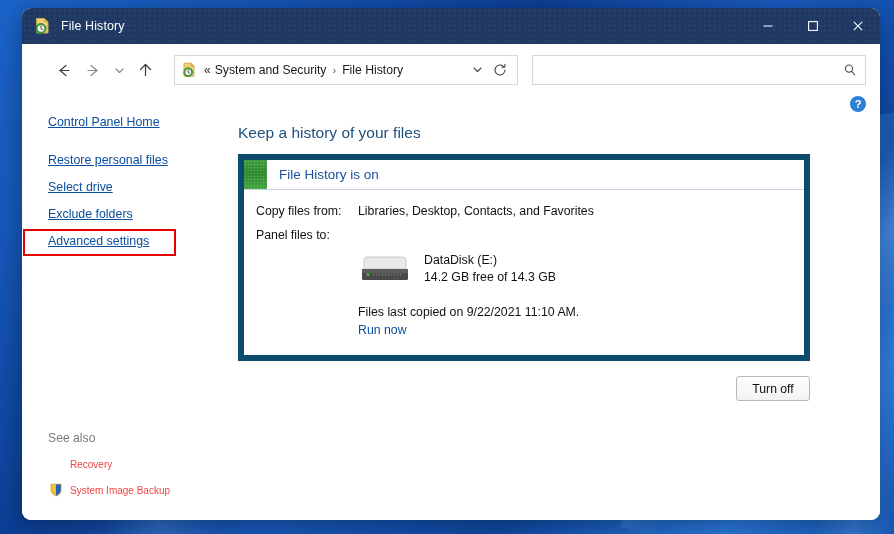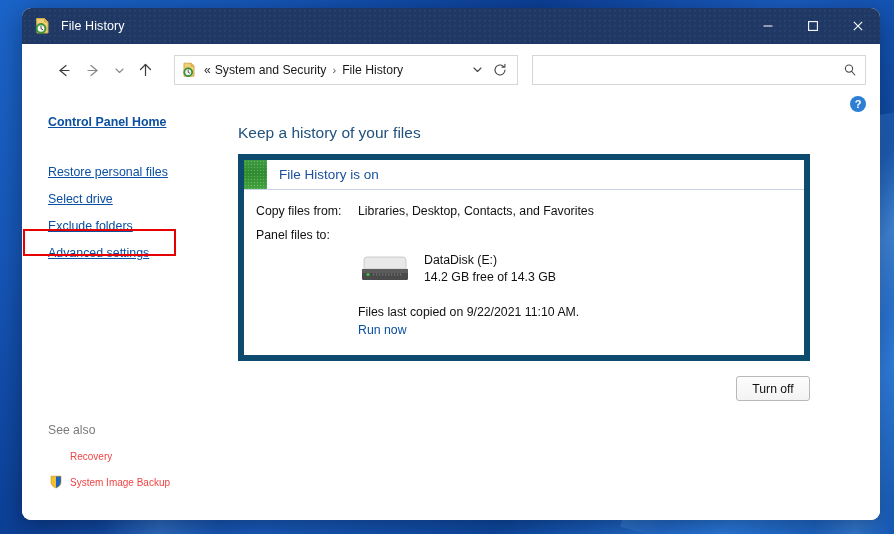--- a/index.html
+++ b/index.html
@@ -125,31 +125,31 @@
     padding: 16px 0 0 26px;
     position: relative;
   }
   .side-link {
     font-size: 12.4px;
     color: #0b4fa0;
     line-height: 16px;
     margin-bottom: 9px;
     display: inline-block;
   }
-  .side-link.group-top { margin-bottom: 32px; font-weight: bold; }
+  .side-link.group-top { margin-bottom: 20px; }
   .redbox {
     position: absolute;
     left: 1px; top: 133px;
     width: 153px; height: 27px;
     border: 2px solid #e60000;
     pointer-events: none;
   }
   .see-also-block {
     position: absolute;
-    left: 26px; bottom: 20px;
+    left: 26px; bottom: 12px;
     width: 200px;
   }
   .see-also-label {
     font-size: 12.2px; color: #7a7a7a; margin-bottom: 11px;
   }
   .see-also-item {
     display: flex; align-items: center; margin-bottom: 10px;
   }
   .see-also-item .sa-icon { width: 16px; height: 16px; margin-right: 6px; flex: none; position: relative; }
   .see-also-item .sa-icon.blank { visibility: hidden; }

